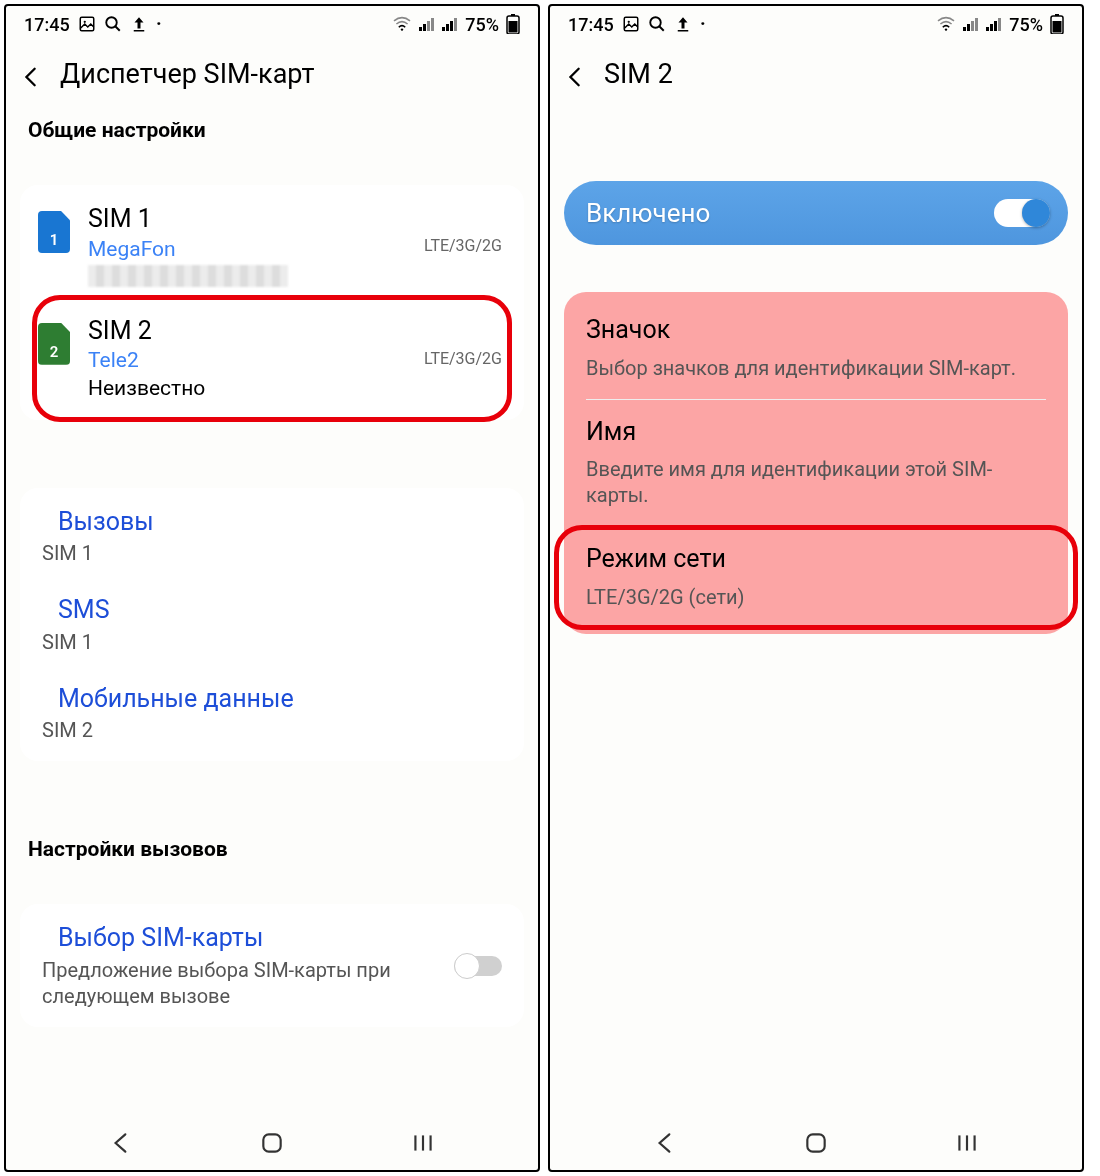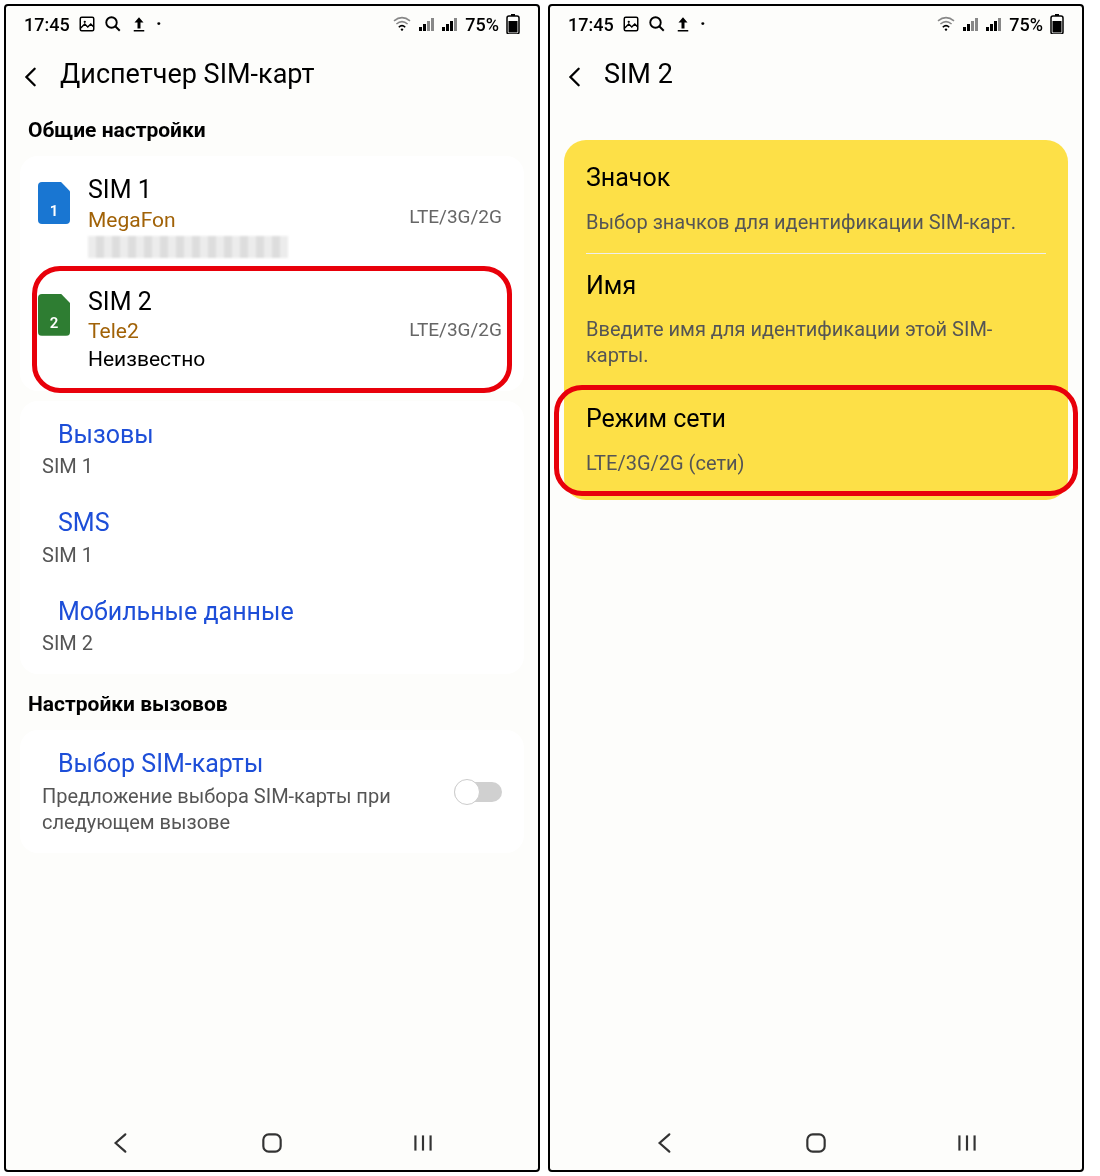--- a/index.html
+++ b/index.html
@@ -51,20 +51,21 @@
   .header-title {
     font-size: 27px;
     color: #000;
     font-weight: 400;
   }
   .content {
     flex: 1;
     overflow: hidden;
     display: flex;
     flex-direction: column;
+    gap: 29px;
   }
   .section-title {
     font-size: 21px;
     font-weight: 700;
     padding: 8px 22px 14px 22px;
     color: #000;
   }
   .card {
     background: #fff;
     border-radius: 18px;
@@ -90,24 +91,24 @@
     font-weight: 600;
     margin-right: 18px;
     margin-top: 8px;
     flex-shrink: 0;
     clip-path: polygon(0 0, 72% 0, 100% 22%, 100% 100%, 0 100%);
   }
   .sim-icon.blue { background: #1976D2; }
   .sim-icon.green { background: #2E7D32; }
   .sim-info { flex: 1; }
   .sim-name { font-size: 25px; color: #000; line-height: 1.3; }
-  .sim-carrier { font-size: 21px; color: #a16207; line-height: 1.3; }
+  .sim-carrier { font-size: 21px; color: #3b82f6; line-height: 1.3; }
   .sim-status { font-size: 21px; color: #000; line-height: 1.3; }
   .sim-mode {
-    font-size: 19px;
+    font-size: 16px;
     color: #666;
     position: absolute;
     right: 22px;
     top: 50%;
     transform: translateY(-50%);
   }
   .obscured {
     width: 200px;
     height: 22px;
     background: repeating-linear-gradient(90deg,#e8e8e8 0px,#e8e8e8 8px,#d5d5d5 8px,#d5d5d5 16px);
@@ -195,31 +196,31 @@
   .pill-track {
     width: 56px; height: 28px; background:#fff; border-radius:14px;
     position:absolute; top:1px;
   }
   .pill-thumb {
     width: 28px; height: 28px; background:#2F87D9; border-radius:50%;
     position:absolute; right:0; top:1px;
     box-shadow: 0 1px 3px rgba(0,0,0,.3);
   }
   .r-card {
-    background:#fde047;
+    background:#fca5a5;
     border-radius: 22px;
     margin: 0 14px;
     padding: 6px 0;
   }
   .r-row {
     padding: 16px 22px 18px 22px;
     position: relative;
   }
   .r-title { font-size: 25px; color:#000; line-height:1.3; }
-  .r-sub { font-size: 20px; color:#555; line-height:1.3; margin-top:14px; }
+  .r-sub { font-size: 20px; color:#555; line-height:1.3; margin-top:8px; }
   .r-divider { height:1px; background:#eee; margin:0 22px; }
   .ring-network {
     border: 5px solid #E8000A;
     border-radius: 28px;
     position: absolute;
     left: -10px; right: -10px; top: -2px; bottom: -2px;
     pointer-events: none;
   }
   .r-row.rel { position: relative; }
   .spacer-grow { flex:1; }
@@ -445,20 +446,27 @@
     <div class="back-arrow">
       <svg width="22" height="22" viewBox="0 0 24 24">
           <path d="M16 3 L7 12 L16 21" fill="none" stroke="#000" stroke-width="2.5" stroke-linecap="round"></path>
         </svg>
     </div>
     <div class="header-title">SIM 2</div>
   </div>
 
   <div class="content">
     <div class="midgap"></div>
+    <div class="enabled-pill">
+      <span>Включено</span>
+      <div class="pill-toggle">
+        <div class="pill-track"></div>
+        <div class="pill-thumb"></div>
+      </div>
+    </div>
 
     <div class="r-card">
       <div class="r-row">
         <div class="r-title">Значок</div>
         <div class="r-sub">Выбор значков для идентификации SIM-карт.</div>
       </div>
       <div class="r-divider"></div>
       <div class="r-row">
         <div class="r-title">Имя</div>
         <div class="r-sub">Введите имя для идентификации этой SIM-карты.</div>

